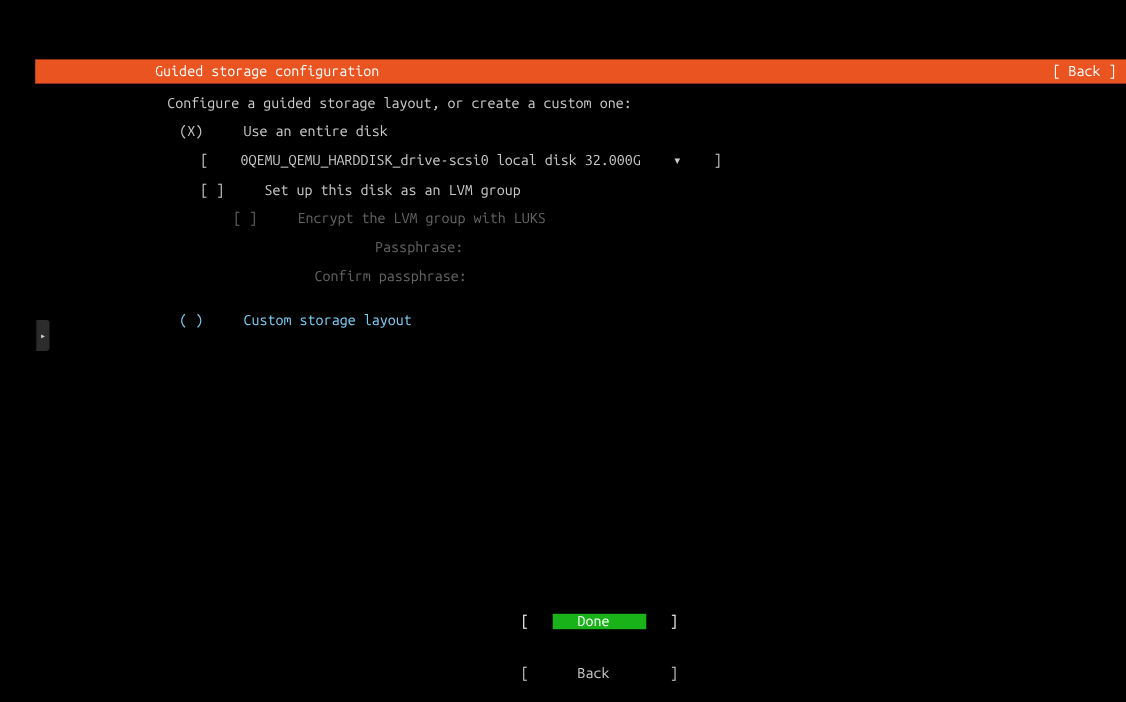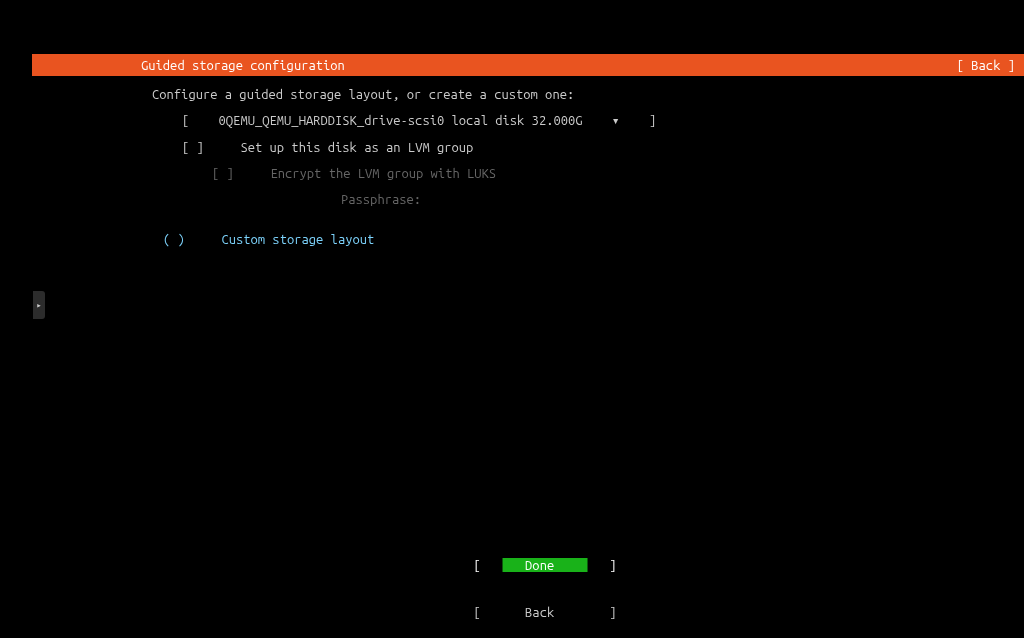--- a/index.html
+++ b/index.html
@@ -165,29 +165,31 @@
 <div class="top-black-bar"></div>
 
 <div class="header-bar">
   <span class="header-title">Guided storage configuration</span>
   <span class="header-help">[ Back ]</span>
 </div>
 
 <div class="content-area">
   <div class="intro-text">Configure a guided storage layout, or create a custom one:</div>
 
+  <div class="option-row pre"><span class="radio-marker">(X)</span>  <span>Use an entire disk</span></div>
 
   <div class="disk-selector pre"><span>[ </span><span>0QEMU_QEMU_HARDDISK_drive-scsi0 local disk 32.000G</span><span class="dropdown-marker"> ▾ </span><span>]</span></div>
 
   <div class="checkbox-row pre"><span>[ ]</span>  <span>Set up this disk as an LVM group</span></div>
 
   <div class="encrypt-row dimmed pre"><span>[ ]</span>  <span>Encrypt the LVM group with LUKS</span></div>
 
   <div class="passphrase-row dimmed">Passphrase:</div>
 
+  <div class="confirm-passphrase-row dimmed">Confirm passphrase:</div>
 
   <div class="option-row custom-option pre"><span class="radio-marker">( )</span>  <span>Custom storage layout</span></div>
 </div>
 
 <div class="footer-buttons">
   <div class="btn-done pre"><span class="bracket-l">[</span><span class="btn-inner"> <span>Done</span></span><span class="bracket-r">]</span></div>
   <div class="btn-back pre"><span class="bracket-l">[</span><span class="btn-inner"> <span>Back</span></span><span class="bracket-r">]</span></div>
 </div>
 
 <div class="side-tab">

